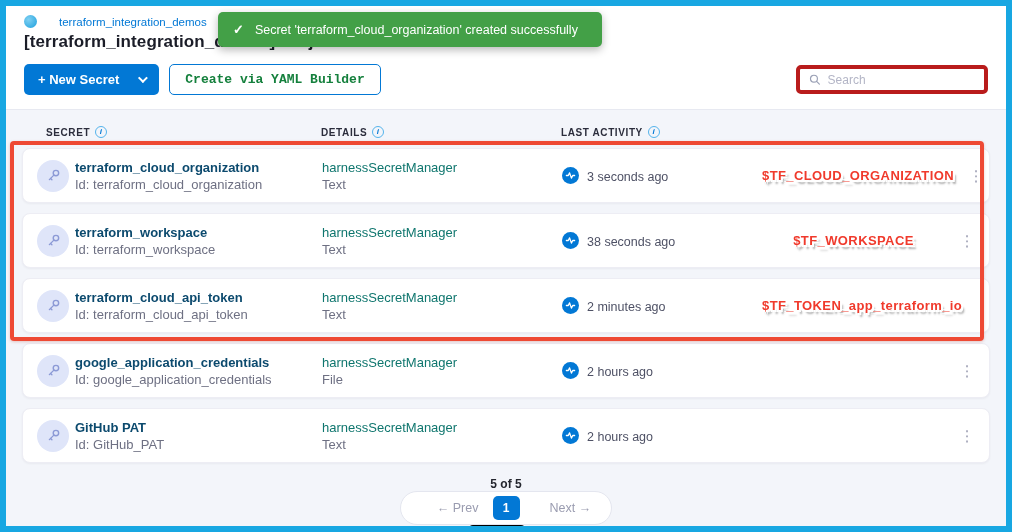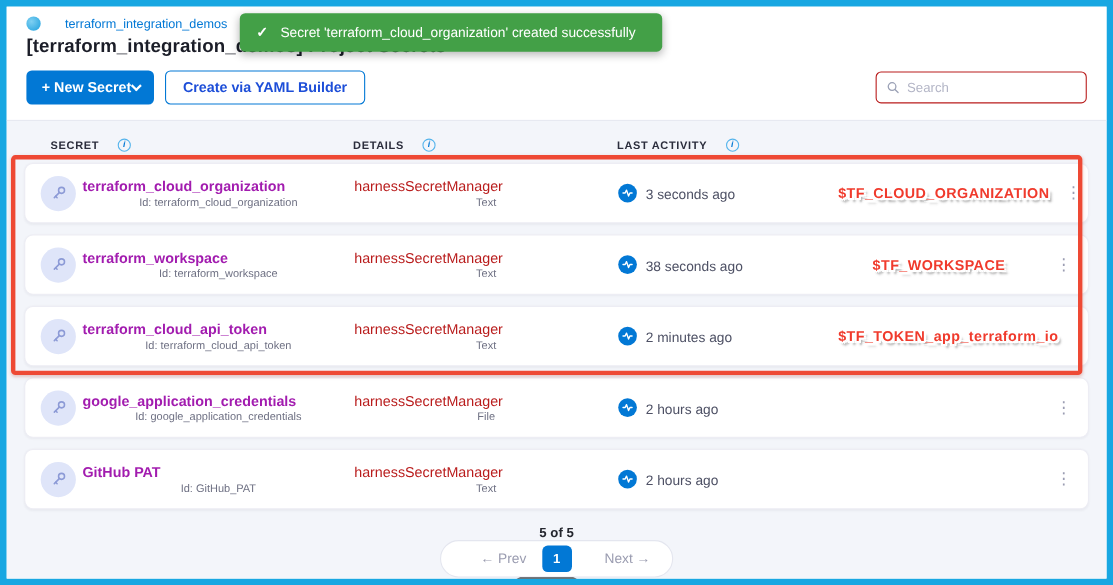--- a/index.html
+++ b/index.html
@@ -29,57 +29,57 @@
     padding:10px 24px 10px 15px; font-size:12.5px;
     box-shadow:0 3px 8px rgba(0,0,0,.28);
   }
   .toast .check { font-size:13px; font-weight:bold; }
 
   
   .toolbar { background:#fff; display:flex; align-items:center; padding:12px 18px 14px; }
   .btn-primary {
     background:#0278d5; color:#fff; border:none; border-radius:5px;
     font-family:inherit; font-size:13px; font-weight:bold;
-    padding:8px 14px; display:flex; align-items:center; gap:0; cursor:pointer;
+    padding:8px 14px; display:flex; align-items:center; gap:19px; cursor:pointer;
   }
   .chev { width:7px; height:7px; border-right:2px solid currentColor; border-bottom:2px solid currentColor;
     transform:rotate(45deg) translateY(-2px); display:inline-block; }
   .btn-outline {
-    background:#fff; color:#1d4ed8; border:1px solid #0278d5; border-radius:5px;
-    font-family:Liberation Sans, sans-serif; font-size:13px; font-weight:bold;
+    background:#fff; color:#15803d; border:1px solid #0278d5; border-radius:5px;
+    font-family:Liberation Mono, monospace; font-size:13px; font-weight:bold;
     padding:7px 15px; margin-left:10px; cursor:pointer;
   }
   .search-box {
     margin-left:auto; width:192px; height:29px; background:#fff;
-    border:1px solid #b91c1c; border-radius:5px;
+    border:4px solid #b91c1c; border-radius:5px;
     display:flex; align-items:center; gap:7px; padding:0 9px;
   }
   .search-box input { border:none; outline:none; width:100%; font-family:inherit; font-size:12px; color:#3a3c4c; background:transparent; }
   .search-box input::placeholder { color:#b3b5c6; }
 
   
   .body { background:#f3f5fa; border-top:1px solid #e7e9f1; flex:1; padding:10px 16px 0; display:flex; flex-direction:column; }
 
   .table-head { display:grid; grid-template-columns:275px 240px 1fr; padding:6px 0 10px 24px; }
-  .col-label { display:flex; align-items:flex-end; gap:17px; font-size:10px; font-weight:bold; letter-spacing:.6px; color:#2b2d3c; }
+  .col-label { display:flex; align-items:flex-end; gap:5px; font-size:10px; font-weight:bold; letter-spacing:.6px; color:#2b2d3c; }
   .info-icon { width:12px; height:12px; border:1px solid #55b4ec; border-radius:50%;
     color:#0278d5; font-size:8px; font-style:italic; font-weight:bold;
     display:grid; place-items:center; line-height:1; }
 
   .rows { position:relative; display:flex; flex-direction:column; gap:10px; }
   .row-card {
     background:#fff; border:1px solid #ededf4; border-radius:8px; height:55px;
     display:grid; grid-template-columns:38px 247px 240px 200px 1fr 44px;
     align-items:center; padding-left:14px; cursor:pointer;
     box-shadow:0 1px 2px rgba(40,41,61,.05);
   }
   .key-badge { width:32px; height:32px; border-radius:50%; background:#dfe5f9; display:grid; place-items:center; }
-  .cell-name .name { font-size:13px; font-weight:bold; color:#a21caf; }
-  .sub { font-size:10px; color:#6e7083; margin-top:2px;text-align:center; }
-  .cell-details .manager { font-size:13px; color:#b91c1c; }
+  .cell-name .name { font-size:13px; font-weight:bold; color:#0c4a6e; }
+  .sub { font-size:13px; color:#6e7083; margin-top:2px; }
+  .cell-details .manager { font-size:13px; color:#0f766e; }
   .cell-activity { display:flex; align-items:flex-end; gap:8px; font-size:12.5px; color:#4e5165; }
   .pulse-badge { width:17px; height:17px; border-radius:50%; background:#0278d5; display:grid; place-items:center; flex:0 0 auto; }
   .annotation {
     text-align:center; font-size:13px; font-weight:bold; letter-spacing:.4px;
     color:#f03a2c;
     text-shadow:
       -2px -2px 0 #fff, 2px -2px 0 #fff, -2px 2px 0 #fff, 2px 2px 0 #fff,
       -2px 0 0 #fff, 2px 0 0 #fff, 0 -2px 0 #fff, 0 2px 0 #fff,
       3px 4px 2px rgba(60,60,60,.45);
   }

